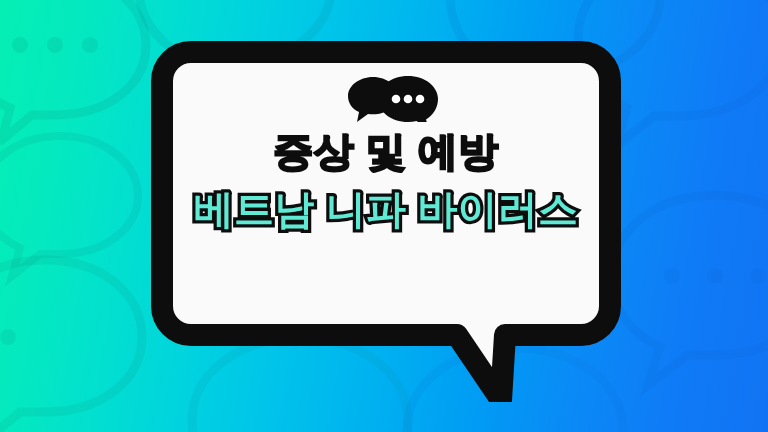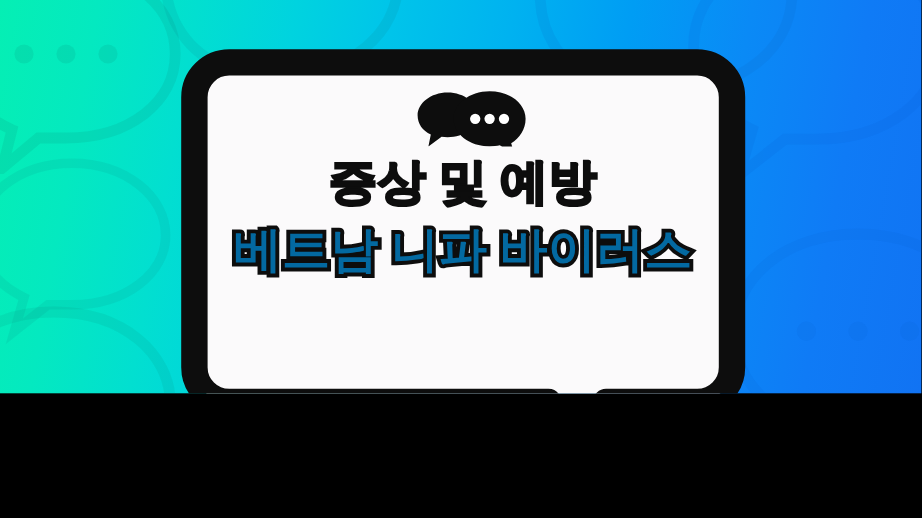--- a/index.html
+++ b/index.html
@@ -3,23 +3,23 @@
 <meta charset="utf-8">
 <style>
   html, body {
     margin: 0;
     padding: 0;
     background: #000;
   }
   #canvas {
     position: relative;
     width: 768px;
-    height: 328px;
+    height: 432px;
     overflow: hidden;
-    font-family: Liberation Serif, serif;
+    font-family: Liberation Sans, sans-serif;
   }
 
   
   #bg-gradient {
     position: absolute;
     inset: 0;
     background: linear-gradient(100deg,
         #05EFB4 0%,
         #04E9C0 10%,
         #02DFD0 20%,
@@ -86,21 +86,21 @@
     margin-top: 2px;
     white-space: nowrap;
     -webkit-text-stroke: 2.4px #0D0D0D;
     paint-order: stroke fill;
   }
 
   
   #title-yellow {
     font-size: 40px;
     font-weight: 900;
-    color: #0369a1;
+    color: #5eead4;
     letter-spacing: 0.2px;
     line-height: 1.1;
     margin-top: 14px;
     white-space: nowrap;
     -webkit-text-stroke: 6.5px #0D0D0D;
     paint-order: stroke fill;
   }
 
   
   #subtitle {

